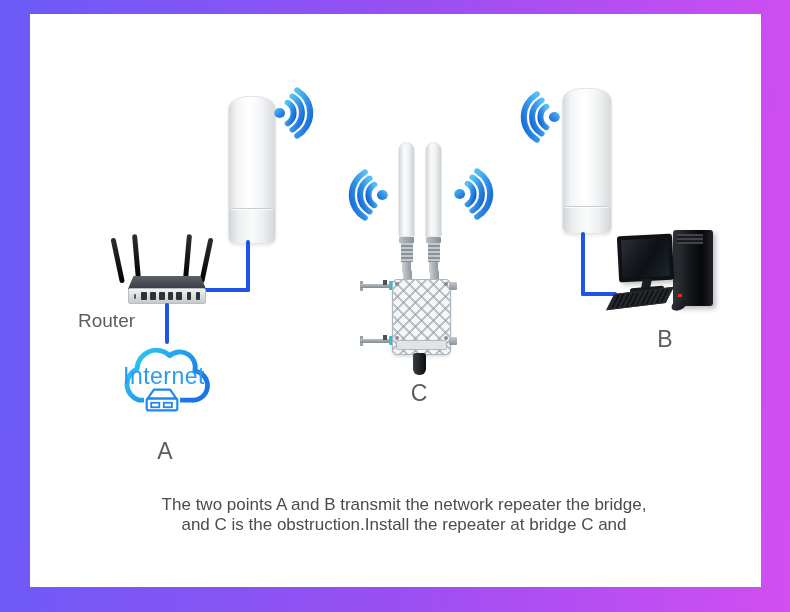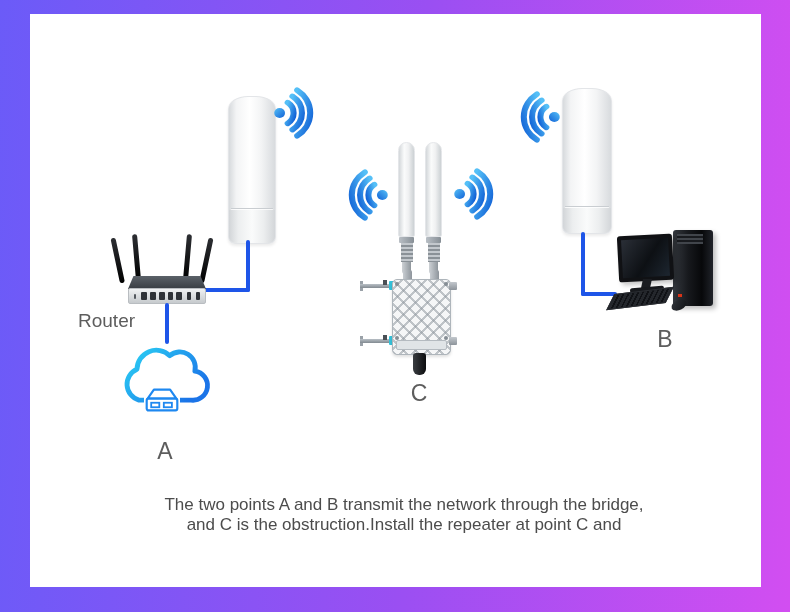--- a/index.html
+++ b/index.html
@@ -140,20 +140,21 @@
     </div>
     <div class="abs label" style="left:48px;top:296px;font-size:19px;">Router</div>
 
     <div class="abs cable" style="left:135px;top:289px;width:4px;height:41px;"></div>
 
     <div class="abs" style="left:80px;top:324px;width:108px;height:74px;">
       <svg viewBox="0 0 112 76" width="108" height="74">
         <path d="M30,64 L84,64 A15,15 0 0 0 88,34 A16,16 0 0 0 62,18 A20,20 0 0 0 28,32 A17,17 0 0 0 30,64 Z" fill="#ffffff" stroke="url(#cloudGrad)" stroke-width="5" stroke-linejoin="round" stroke-linecap="round"></path>
       </svg>
     </div>
+    <div class="abs internet-text" style="left:80px;top:349px;width:108px;">Internet</div>
     <div class="abs" style="left:114px;top:372px;width:36px;height:29px;">
       <svg viewBox="0 0 40 32" width="36" height="29">
         <rect x="0" y="0" width="40" height="32" fill="#ffffff"></rect>
         <polygon points="11,4 29,4 36,14 4,14" fill="#ffffff" stroke="#1e88f0" stroke-width="2.4" stroke-linejoin="round"></polygon>
         <rect x="3" y="14" width="34" height="13" rx="2" fill="#ffffff" stroke="#1e88f0" stroke-width="2.4"></rect>
         <rect x="8" y="18.5" width="9" height="5" fill="none" stroke="#1e88f0" stroke-width="2"></rect>
         <rect x="22" y="18.5" width="9" height="5" fill="none" stroke="#1e88f0" stroke-width="2"></rect>
       </svg>
     </div>
     <div class="abs label" style="left:120px;top:424px;width:30px;text-align:center;font-size:23px;">A</div>
@@ -248,18 +249,18 @@
       <div class="screen"></div>
     </div>
     <div class="abs stand-neck" style="left:612px;top:265px;width:9px;height:9px;"></div>
     <div class="abs stand-base" style="left:600px;top:273px;width:34px;height:5px;"></div>
     <div class="abs keyboard" style="left:580px;top:277px;width:58px;height:13px;"></div>
     <div class="abs mouse" style="left:641px;top:286px;width:16px;height:10px;"></div>
 
     <div class="abs label" style="left:620px;top:312px;width:30px;text-align:center;font-size:23px;">B</div>
 
     <div class="abs caption" style="left:44px;top:481px;width:660px;">
-      <div>The two points A and B transmit the network through the bridge,</div>
-      <div>and C is the obstruction.Install the repeater at point C and</div>
+      <div>The two points A and B transmit the network repeater the bridge,</div>
+      <div>and C is the obstruction.Install the repeater at bridge C and</div>
     </div>
 
   </div>
 </div>
 
 </body></html>

